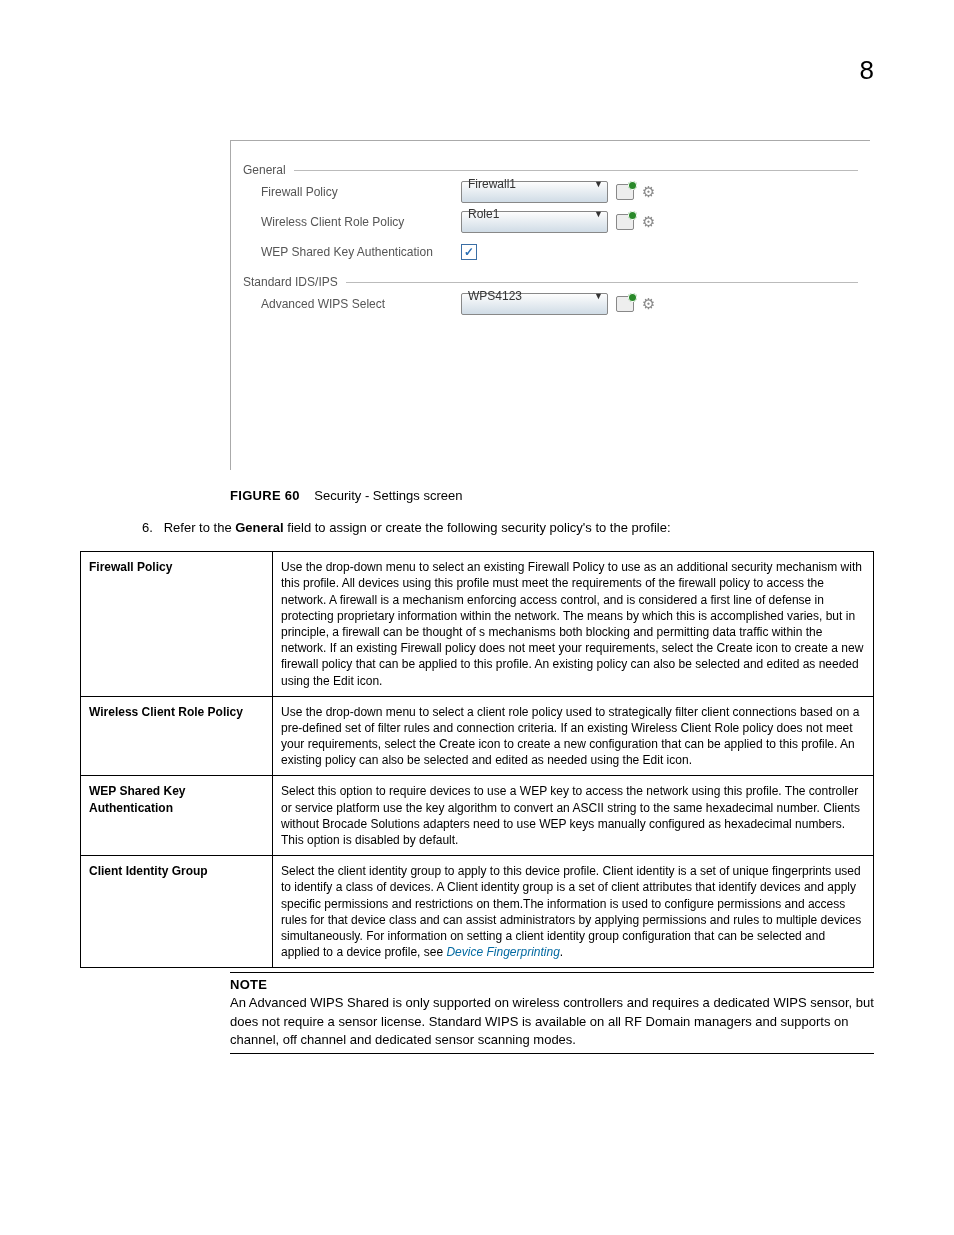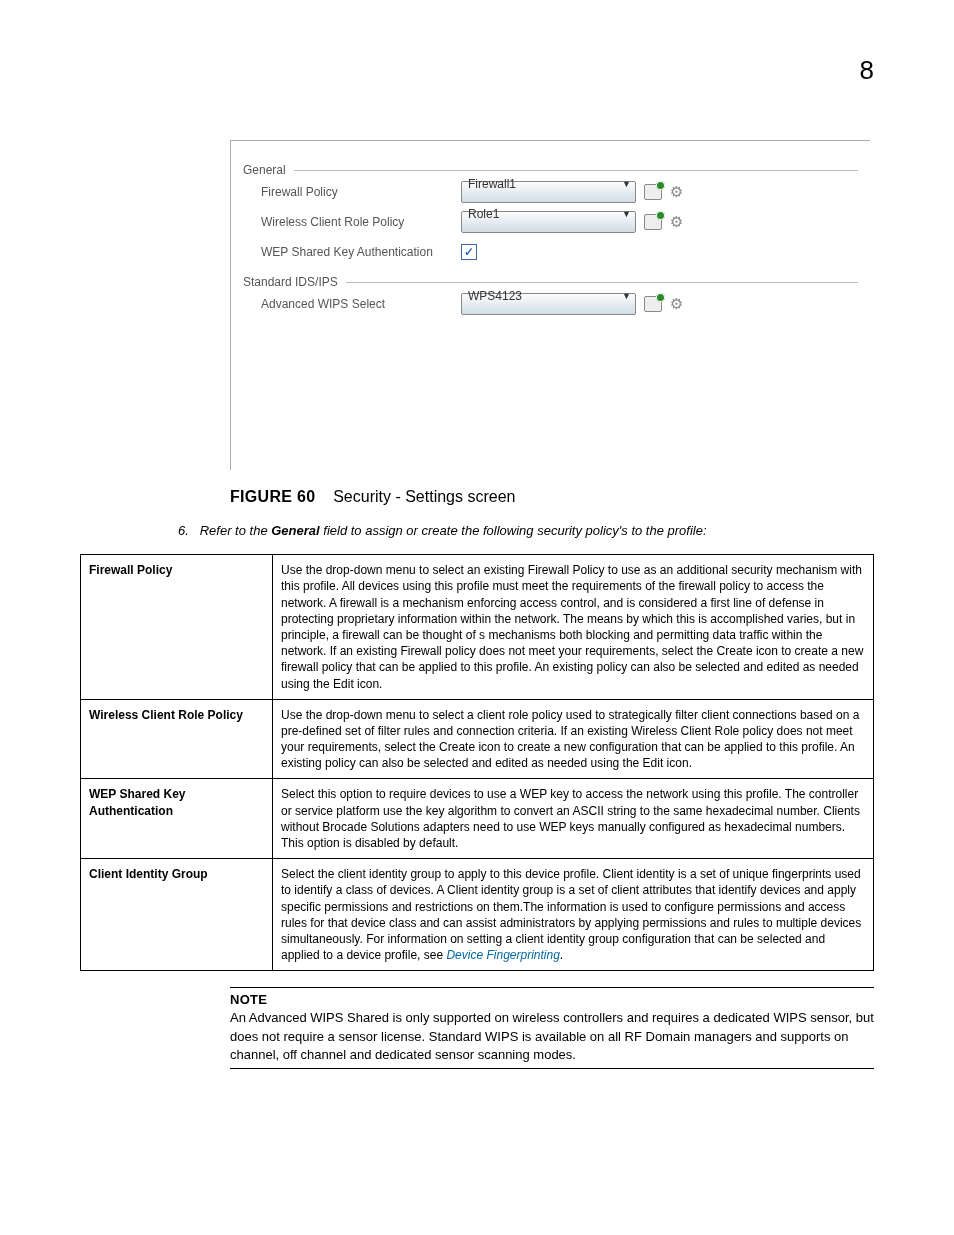--- a/index.html
+++ b/index.html
@@ -4,42 +4,42 @@
 <style>
   html,body{margin:0;padding:0;background:#fff;color:#000;font-family:Arial,Helvetica,sans-serif;font-size:13px;}
   .page{width:954px;height:1235px;position:relative;box-sizing:border-box;padding:60px 80px 40px 80px;}
   .pagenum{position:absolute;top:55px;right:80px;font-size:26px;font-family:Arial,sans-serif;}
   .screenshot-wrap{margin-left:150px;margin-top:80px;}
   .screenshot{border-left:1px solid #aaa;border-top:1px solid #aaa;width:640px;height:330px;box-sizing:border-box;padding:14px 12px 8px 12px;color:#555;font-size:12px;}
   fieldset.sect{border:none;border-top:1px solid #bbb;margin:8px 0 6px 0;padding:0;}
   fieldset.sect > legend{padding:0 8px 0 0;color:#555;font-size:12px;}
   .row{display:flex;align-items:center;height:30px;margin-left:18px;}
   .row .lbl{width:200px;color:#555;}
-  .sel{width:175px;height:22px;border:1px solid #888;border-radius:2px;
+  .sel{width:147px;height:22px;border:1px solid #888;border-radius:2px;
        background:linear-gradient(#fdfdfd,#d0dce6);display:flex;align-items:center;
        justify-content:space-between;padding:0 4px 16px 6px;color:#333;font-size:12px;box-sizing:border-box;}
   .sel .caret{font-size:9px;color:#333;}
   .icons{margin-left:8px;display:flex;gap:6px;align-items:center;}
   .icon-create{width:18px;height:16px;position:relative;display:inline-block;}
   .icon-create::before{content:"";position:absolute;inset:0;border:1px solid #888;background:#eee;border-radius:2px;}
   .icon-create::after{content:"";position:absolute;top:-3px;right:-3px;width:9px;height:9px;background:#2a8a2a;border-radius:50%;box-shadow:0 0 0 1px #fff inset;}
   .icon-edit{width:17px;height:17px;display:inline-flex;align-items:center;justify-content:center;color:#888;font-size:15px;}
   .icon-edit::before{content:"⚙";}
   .chk{width:16px;height:16px;border:1px solid #3a6ea5;display:inline-flex;align-items:center;justify-content:center;background:#fff;box-sizing:border-box;}
   .chk.on::before{content:"✓";color:#2a6fb5;font-weight:bold;font-size:12px;line-height:1;}
-  .figure-caption{margin:18px 0 16px 150px;font-size:16px;}
+  .figure-caption{margin:18px 0 16px 150px;font-size:13px;}
   .figure-caption b{font-family:Arial,sans-serif;font-weight:bold;letter-spacing:.3px;}
-  .step{margin:0 10px 14px 98px;font-size:13px;line-height:1.4;font-style:italic;}
+  .step{margin:0 10px 14px 62px;font-size:13px;line-height:1.4;}
   .step b{font-weight:bold;}
   table.desc{border-collapse:collapse;width:100%;margin:4px auto 0;}
   table.desc td{border:1px solid #000;padding:7px 8px;vertical-align:top;font-size:12px;line-height:1.35;}
   table.desc td.h{font-weight:bold;width:175px;font-family:Arial,sans-serif;}
   .ital{}
   .link{color:#0369a1;font-style:italic;}
-  .note-wrap{margin:16px 0 0 150px;}
+  .note-wrap{margin:4px 0 0 150px;}
   .note-wrap hr{border:none;border-top:1.5px solid #000;margin:0;}
   .note-title{font-weight:bold;margin:4px 0 2px;letter-spacing:.3px;font-family:Arial,sans-serif;}
   .note-body{font-size:13px;line-height:1.4;margin-bottom:4px;}
 </style>
 </head>
 <body>
 
 <div class="page">
   <div class="pagenum">8</div>
 

